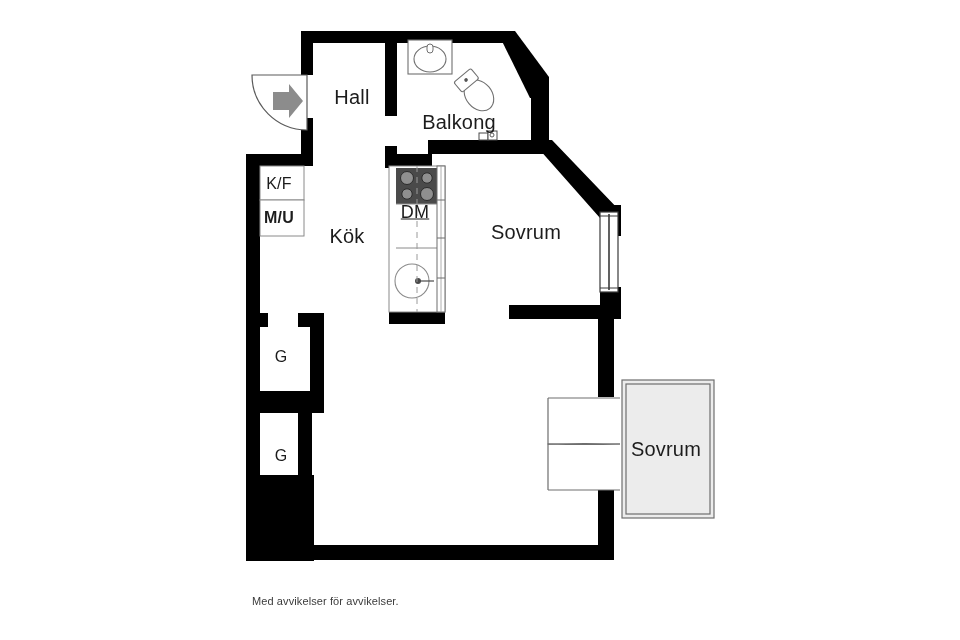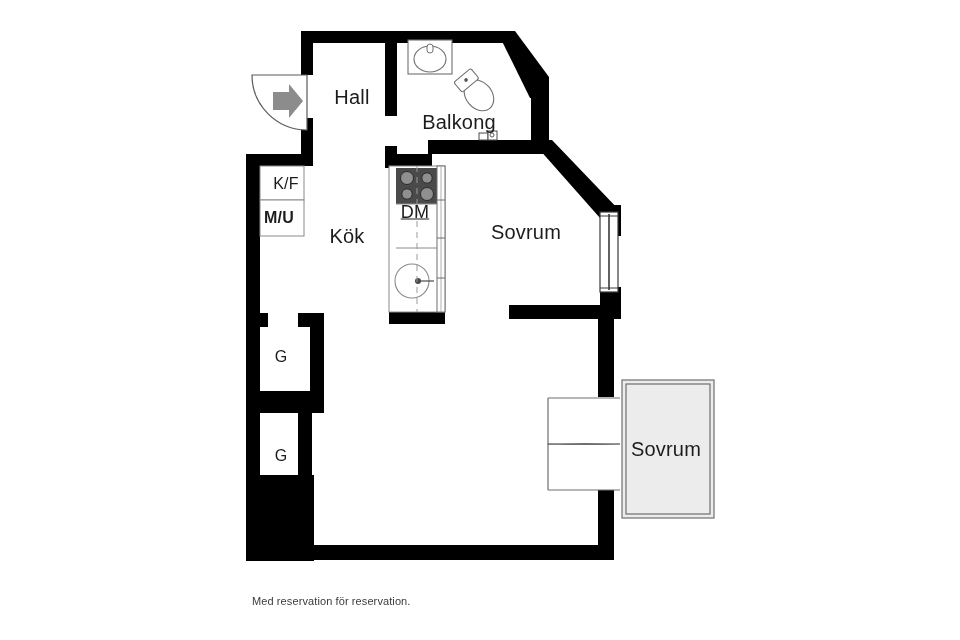--- a/index.html
+++ b/index.html
@@ -186,21 +186,21 @@
     </g>
 
   </svg>
 
   <div class="room-label label-lg" style="left:352px; top:97px;">Hall</div>
   <div class="room-label label-lg" style="left:459px; top:122px;">Balkong</div>
   <div class="room-label label-lg" style="left:347px; top:236px;">Kök</div>
   <div class="room-label label-lg" style="left:526px; top:232px;">Sovrum</div>
   <div class="room-label label-lg" style="left:666px; top:449px;">Sovrum</div>
 
-  <div class="room-label label-sm" style="left:286px; top:184px;">K/F</div>
+  <div class="room-label label-sm" style="left:279px; top:184px;">K/F</div>
   <div class="room-label label-sm" style="left:279px; top:218px;font-weight:bold;">M/U</div>
   <div class="room-label label-md" style="left:415px; top:212px;text-decoration:underline;">DM</div>
   <div class="room-label label-sm" style="left:281px; top:357px;">G</div>
   <div class="room-label label-sm" style="left:281px; top:456px;">G</div>
 
-  <div class="caption">Med reservation för reservation.</div>
+  <div class="caption">Med avvikelser för avvikelser.</div>
 
 </div>
 
 </body></html>

